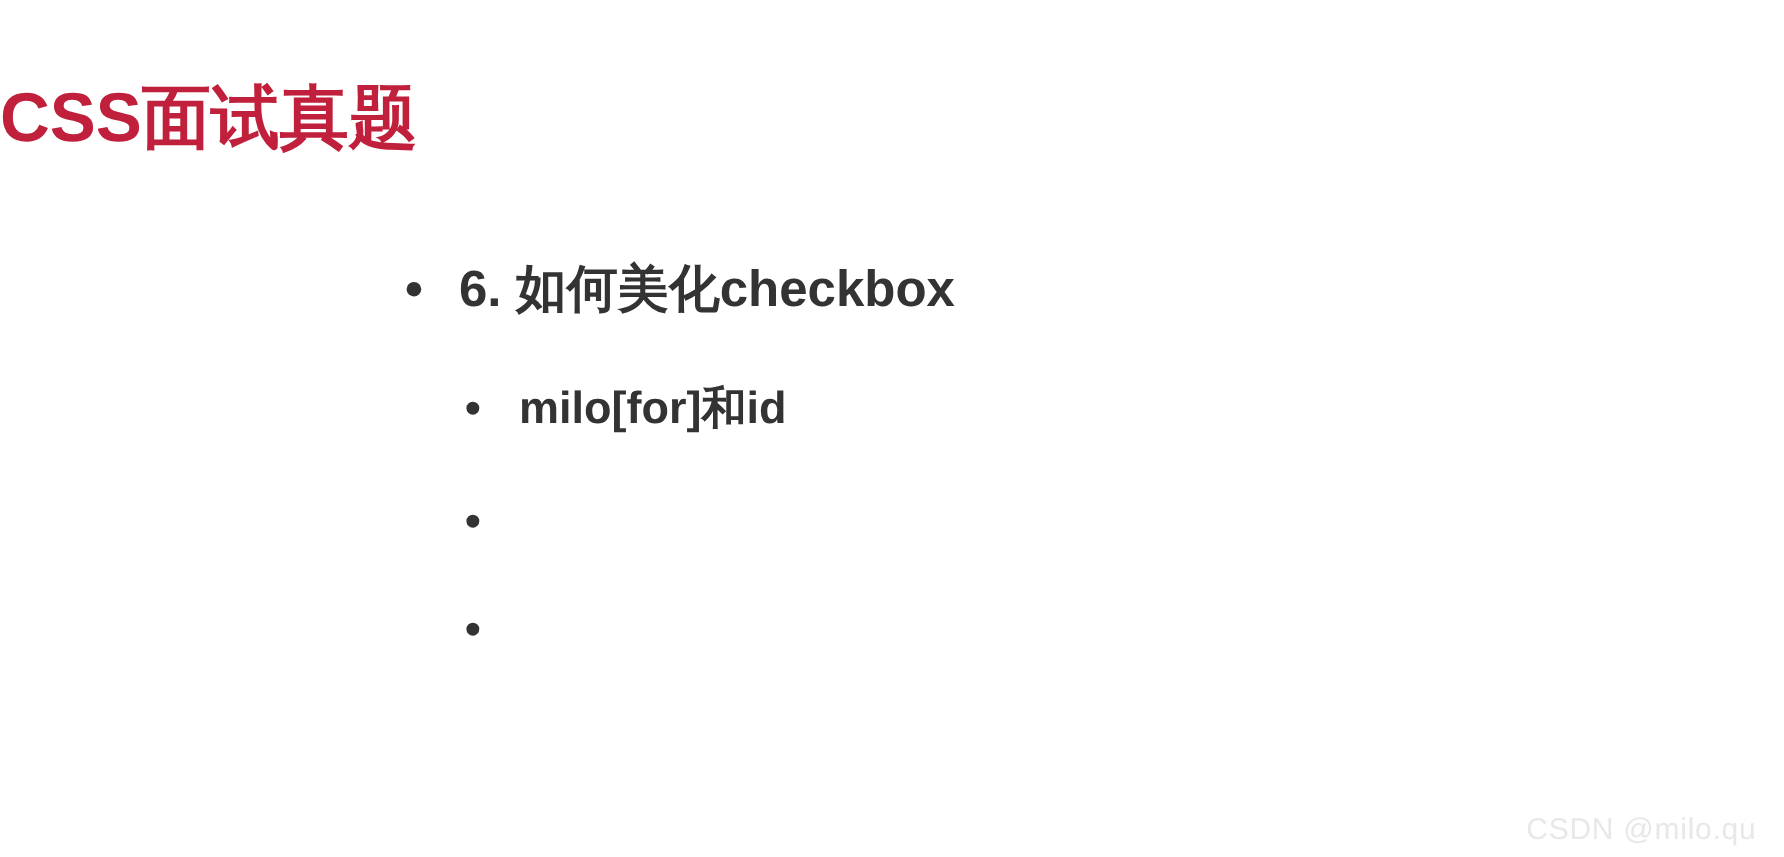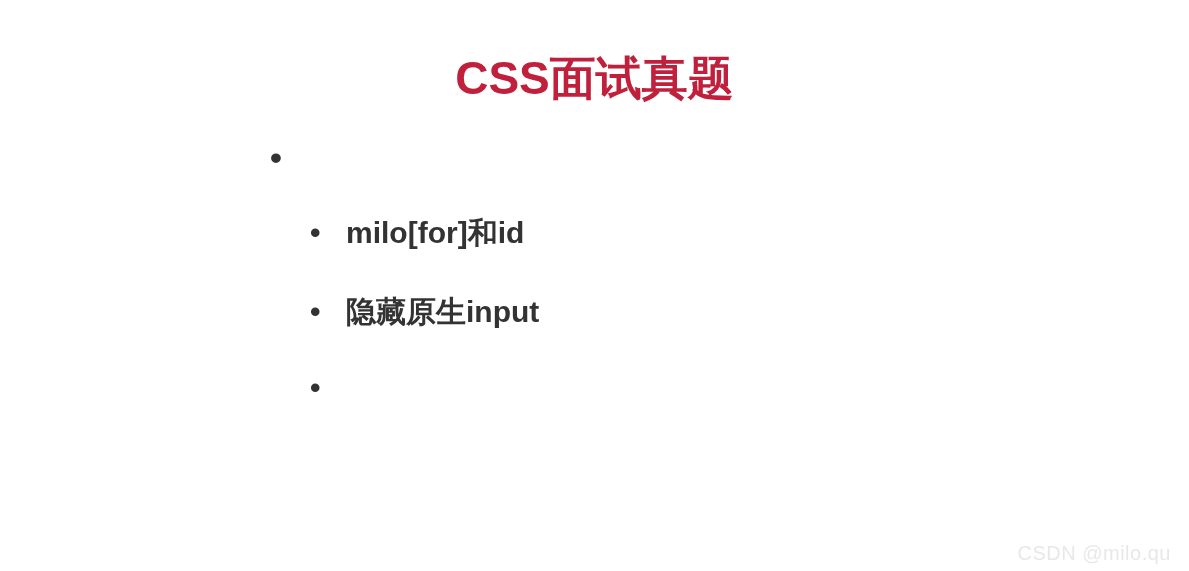--- a/index.html
+++ b/index.html
@@ -14,25 +14,25 @@
       font-family: "Helvetica Neue", Arial, "PingFang SC", "Microsoft YaHei", sans-serif;
       position: relative;
       overflow: hidden;
     }
     .slide {
       width: 100%;
       height: 100%;
       padding-top: 48px;
     }
     .title {
-      text-align: center;
+      text-align: left;
       font-size: 46px;
       font-weight: 700;
       color: #c0203b;
-      margin-bottom: 28px;
+      margin-bottom: 60px;
     }
     .content {
       padding-left: 270px;
     }
     .main-item {
       font-size: 34px;
       font-weight: 700;
       color: #333333;
       margin-bottom: 36px;
       display: flex;
@@ -66,29 +66,29 @@
     }
   </style>
 </head>
 <body>
 
 <div class="slide">
   <h1 class="title">CSS面试真题</h1>
   <div class="content">
     <div class="main-item">
       <span class="bullet">•</span>
+      <span>6. 如何美化checkbox</span>
     </div>
     <div class="sub-list">
       <div class="sub-item">
         <span class="bullet">•</span>
         <span>milo[for]和id</span>
       </div>
       <div class="sub-item">
         <span class="bullet">•</span>
-        <span>隐藏原生input</span>
       </div>
       <div class="sub-item">
         <span class="bullet">•</span>
       </div>
     </div>
   </div>
 </div>
 
 <div class="watermark">CSDN @milo.qu</div>
 

